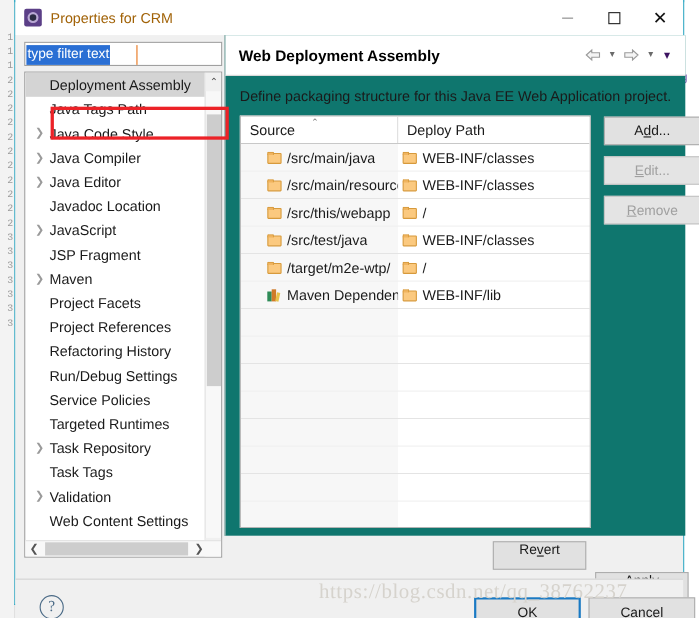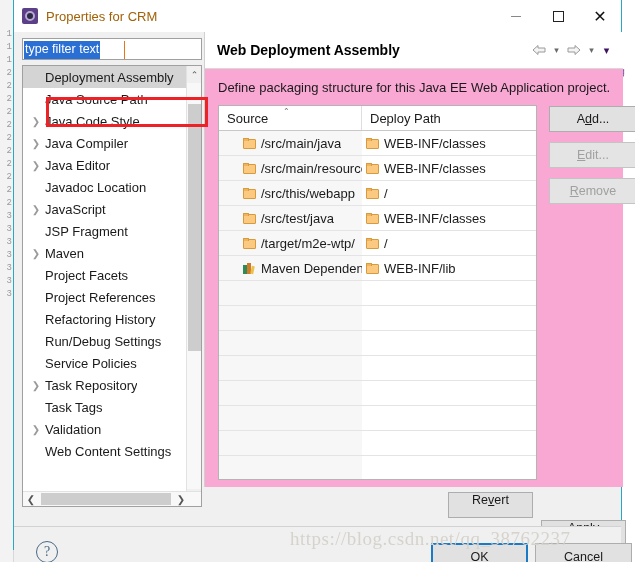--- a/index.html
+++ b/index.html
@@ -145,21 +145,21 @@
   
   .red-box {
     position: absolute; left: 24px; top: 59px; width: 162px; height: 30px;
     border: 3px solid #ec2227; box-sizing: border-box; pointer-events: none;
     z-index: 30;
   }
 
   
   .right-pane {
     position: absolute; left: 190px; top: 0px; width: 419px; height: 455px;
-    background: #f9a8d4; border-left: 1px solid #d0d0d0;
+    background: #0f766e; border-left: 1px solid #d0d0d0;
     box-sizing: border-box;
     text-align: right;
   }
   .page-header {
     position: relative; height: 36px; border-bottom: 1px solid #d8d8d8;
     display: flex; align-items: center; background: #ffffff;
   }
   .page-title { font-size: 14px; font-weight: bold; color: #000; margin-left: 12px; }
   .nav-icons { margin-left: auto; display: flex; align-items: center; margin-right: 10px; gap: 2px; }
   .nav-arrow { width: 18px; height: 18px; position: relative; }
@@ -335,21 +335,21 @@
       </div>
 
       <div class="tree-wrap">
         <div class="tree-list" id="tree-list">
             <div class="tree-item selected">
               <span class="tw"></span>
               <span class="tree-label">Deployment Assembly</span>
             </div>
             <div class="tree-item">
               <span class="tw"></span>
-              <span class="tree-label">Java Source Path</span>
+              <span class="tree-label">Java Tags Path</span>
             </div>
             <div class="tree-item">
               <span class="tw">❯</span>
               <span class="tree-label">Java Code Style</span>
             </div>
             <div class="tree-item">
               <span class="tw">❯</span>
               <span class="tree-label">Java Compiler</span>
             </div>
             <div class="tree-item">
@@ -384,20 +384,24 @@
               <span class="tw"></span>
               <span class="tree-label">Refactoring History</span>
             </div>
             <div class="tree-item">
               <span class="tw"></span>
               <span class="tree-label">Run/Debug Settings</span>
             </div>
             <div class="tree-item">
               <span class="tw"></span>
               <span class="tree-label">Service Policies</span>
+            </div>
+            <div class="tree-item">
+              <span class="tw"></span>
+              <span class="tree-label">Targeted Runtimes</span>
             </div>
             <div class="tree-item">
               <span class="tw">❯</span>
               <span class="tree-label">Task Repository</span>
             </div>
             <div class="tree-item">
               <span class="tw"></span>
               <span class="tree-label">Task Tags</span>
             </div>
             <div class="tree-item">

